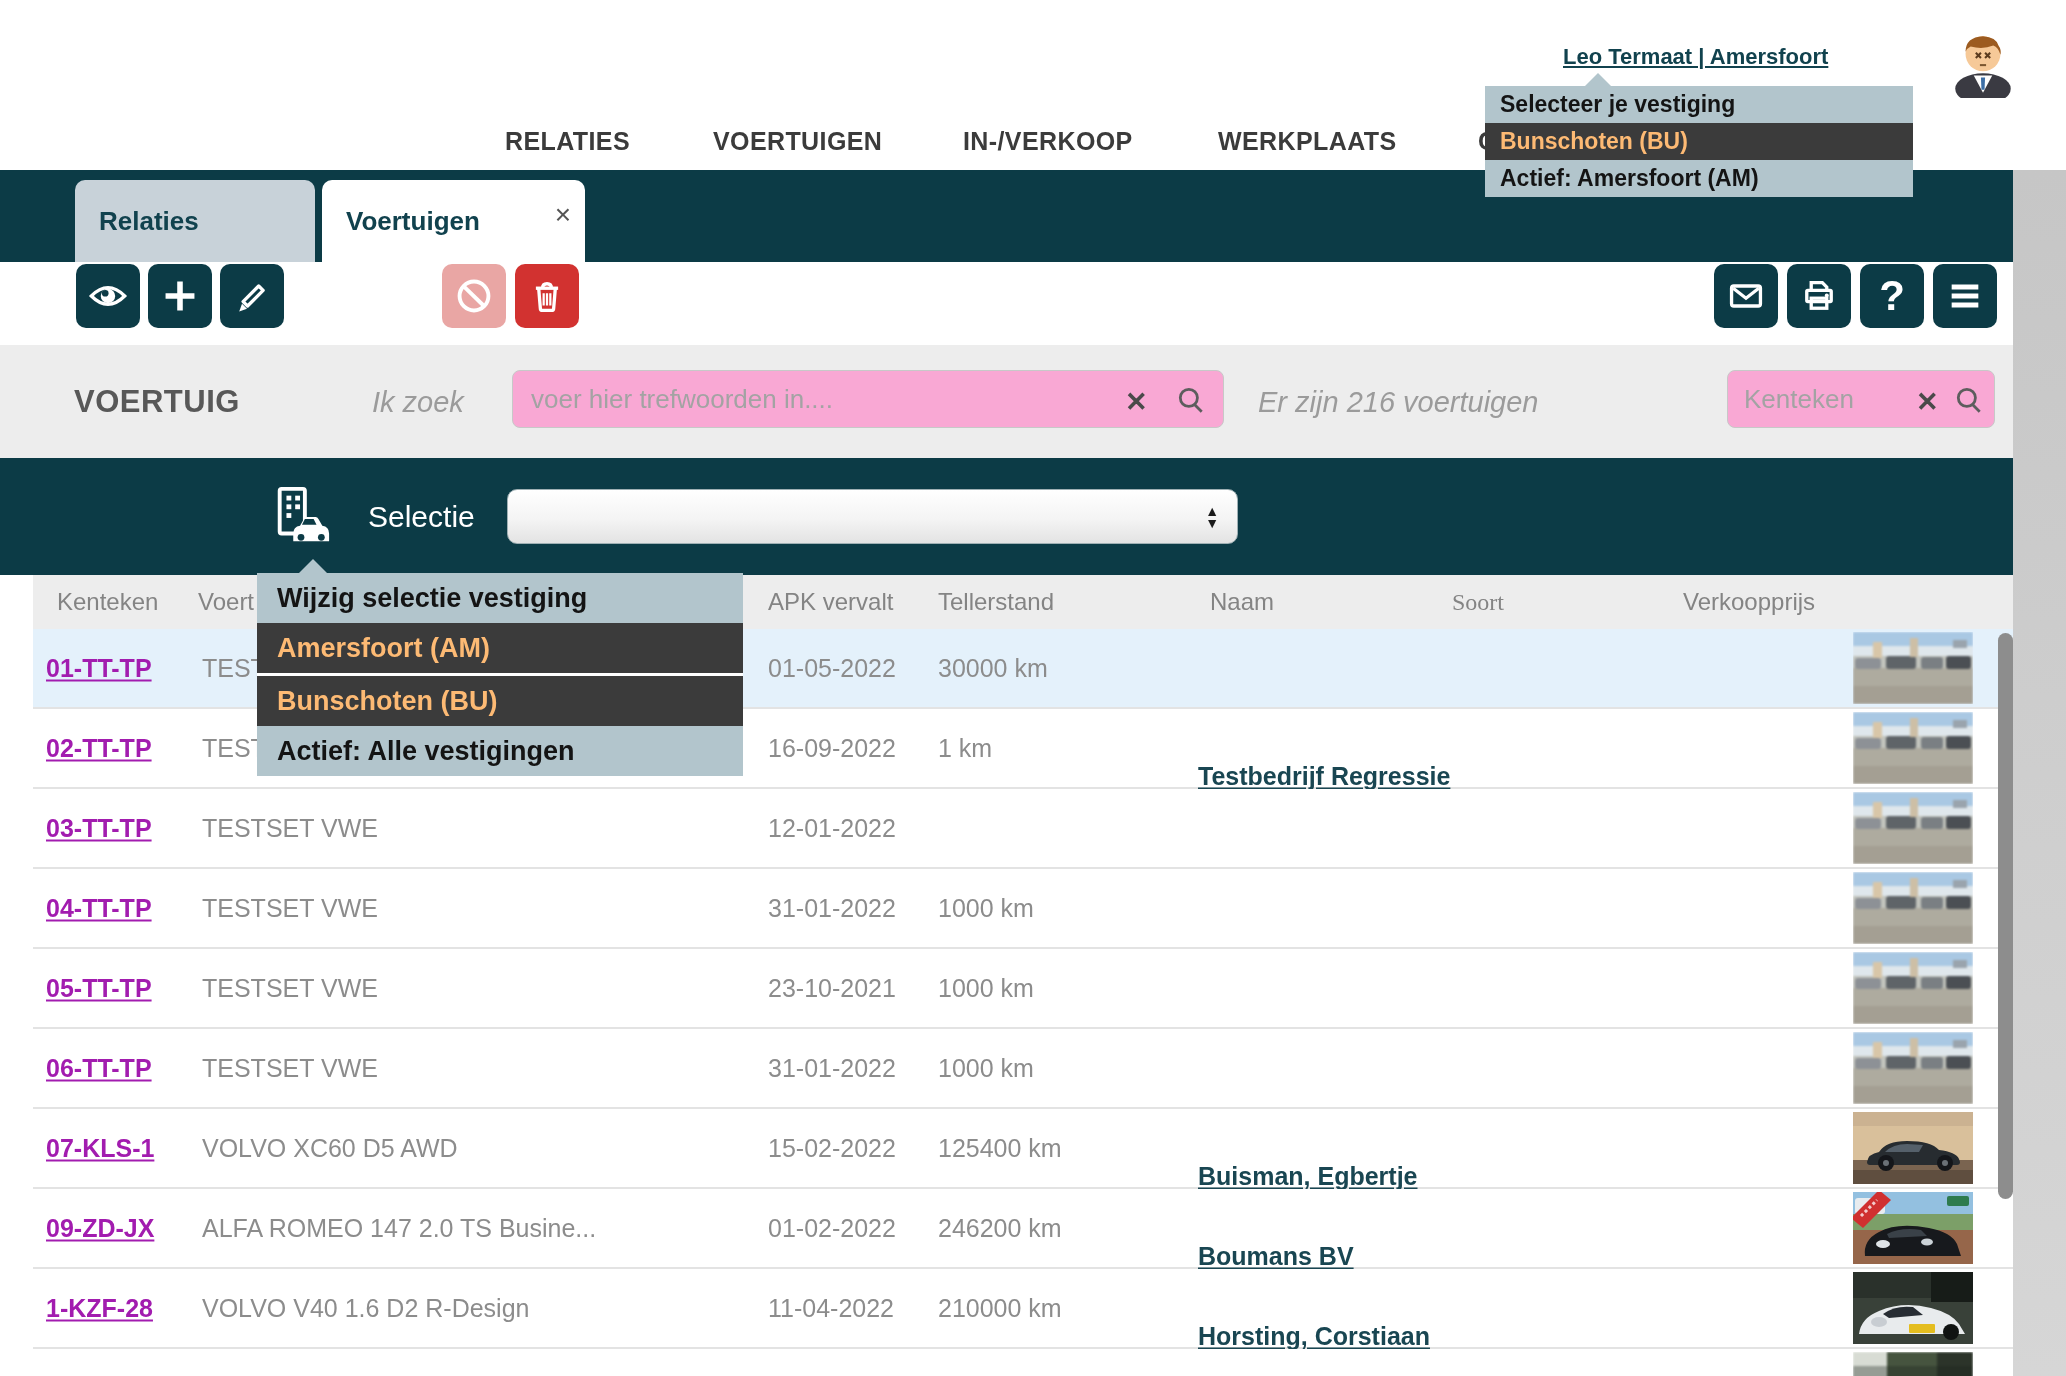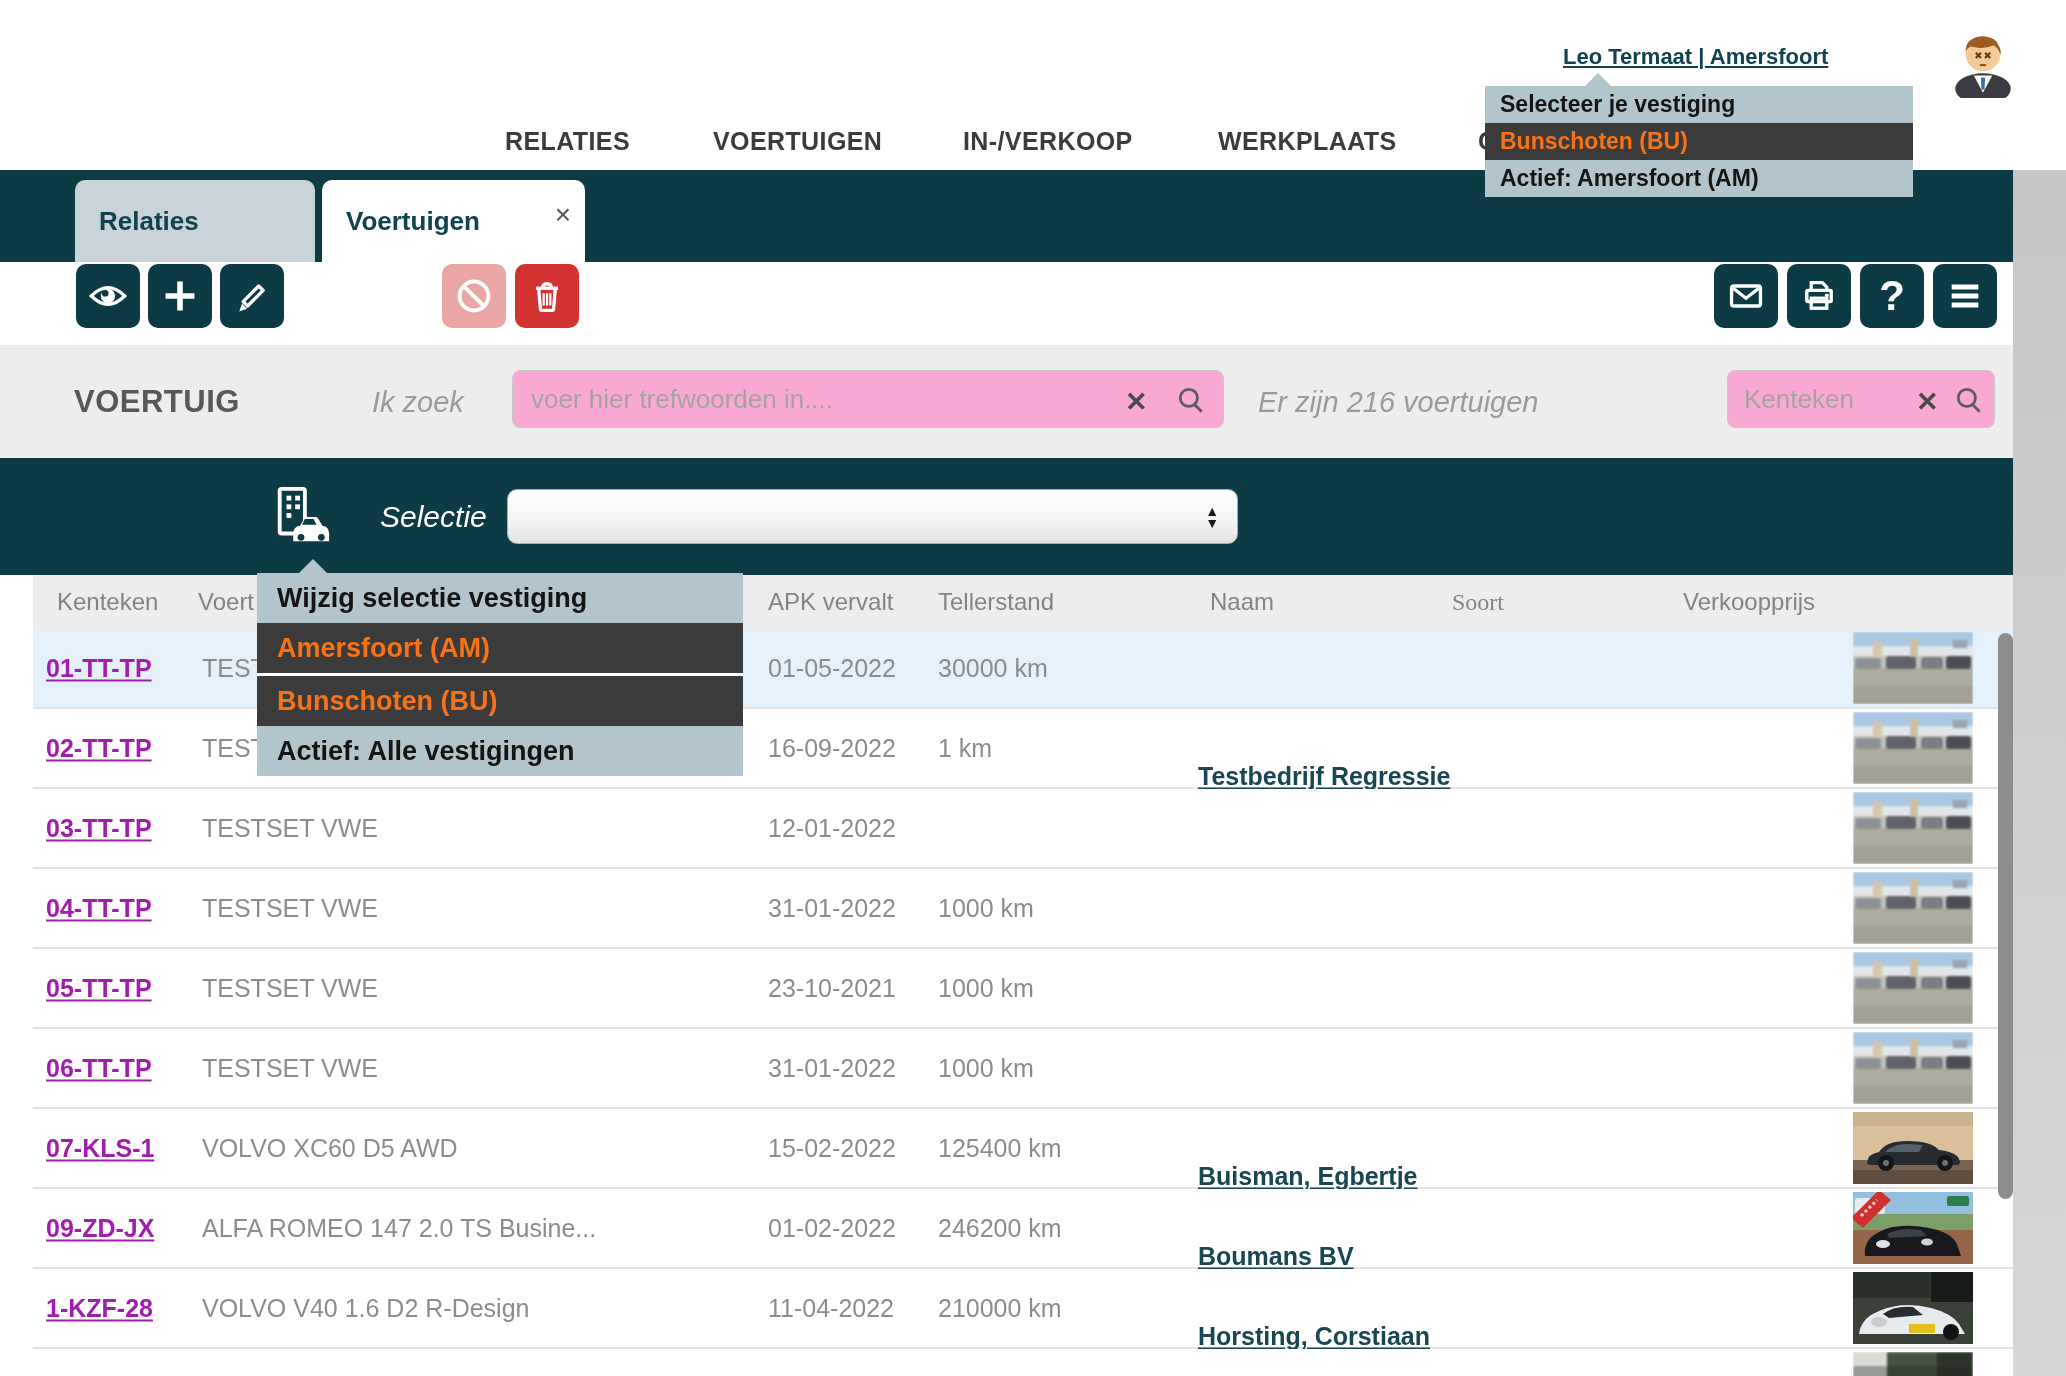--- a/index.html
+++ b/index.html
@@ -11,21 +11,21 @@
   .user-link{position:absolute;left:1563px;top:44px;font-size:22px;font-weight:bold;color:#11424e;
              text-decoration:underline;cursor:pointer;}
   .avatar{position:absolute;left:1946px;top:24px;width:74px;height:74px;}
   
   .user-menu{position:absolute;left:1485px;top:86px;width:428px;z-index:40;}
   .user-menu .menu-arrow{position:absolute;top:-13px;left:100px;width:0;height:0;
       border-left:13px solid transparent;border-right:13px solid transparent;border-bottom:13px solid #b2c5cc;}
   .menu-row{padding-left:15px;font-weight:bold;display:flex;align-items:center;}
   .user-menu .menu-row{height:37px;font-size:23px;}
   .m-light{background:#b2c5cc;color:#141414;}
-  .m-dark{background:#3b3b3b;color:#f97316;}
+  .m-dark{background:#3b3b3b;color:#fdba74;}
   
   .tabbar{position:absolute;left:0;top:170px;width:2013px;height:92px;background:#0c3b46;}
   .tab{position:absolute;top:10px;height:82px;border-radius:10px 10px 0 0;font-size:26px;font-weight:bold;
        color:#11424e;line-height:82px;padding-left:24px;box-sizing:border-box;cursor:pointer;}
   .tab-relaties{left:75px;width:240px;background:#c8d2d9;}
   .tab-voertuigen{left:322px;width:263px;background:#ffffff;}
   .tab-close{position:absolute;right:14px;top:0;line-height:70px;font-size:28px;font-weight:normal;color:#555;cursor:pointer;}
   
   .toolbar{position:absolute;left:0;top:262px;width:2013px;height:83px;background:#fff;}
   .tbtn{position:absolute;top:2px;width:64px;height:64px;border-radius:10px;background:#0c3b46;
@@ -43,21 +43,21 @@
   .fb-input::placeholder{color:#a3a3a3;}
   .kw-input{left:512px;width:712px;padding:0 115px 0 18px;}
   .plate-input{left:1727px;width:268px;padding:0 88px 0 16px;}
   .fb-count{position:absolute;left:1258px;top:50%;transform:translateY(-50%);font-size:29px;font-style:italic;color:#9b9b9b;}
   .in-icon{position:absolute;top:50%;transform:translateY(-50%);cursor:pointer;}
   .clear-g{font-size:27px;font-weight:bold;color:#4a4a4a;}
   .kw-clear{left:1125px;} .kw-mag{left:1176px;} .pl-clear{left:1916px;} .pl-mag{left:1954px;}
   
   .selectiebar{position:absolute;left:0;top:458px;width:2013px;height:117px;background:#0c3b46;}
   .sb-icon{position:absolute;left:270px;top:27px;width:62px;height:62px;}
-  .sb-label{position:absolute;left:380px;top:50%;transform:translateY(-50%);font-size:30px;font-style:italic;color:#fff;}
+  .sb-label{position:absolute;left:368px;top:50%;transform:translateY(-50%);font-size:30px;color:#fff;}
   .sb-select{position:absolute;left:507px;top:31px;width:731px;height:55px;border-radius:10px;
              background:linear-gradient(180deg,#ffffff 0%,#f4f4f4 55%,#e3e3e3 100%);
              border:1px solid #9fb0b4;box-sizing:border-box;cursor:pointer;}
   .sel-arrows{position:absolute;right:18px;top:50%;transform:translateY(-50%);display:flex;flex-direction:column;
               font-size:14px;line-height:12px;color:#1a1a1a;}
   
   .sel-menu{position:absolute;left:257px;top:573px;width:486px;z-index:40;}
   .sel-menu .menu-arrow{position:absolute;top:-14px;left:42px;width:0;height:0;
       border-left:14px solid transparent;border-right:14px solid transparent;border-bottom:14px solid #b2c5cc;}
   .sel-menu .menu-row{height:50px;font-size:27px;padding-left:20px;}

